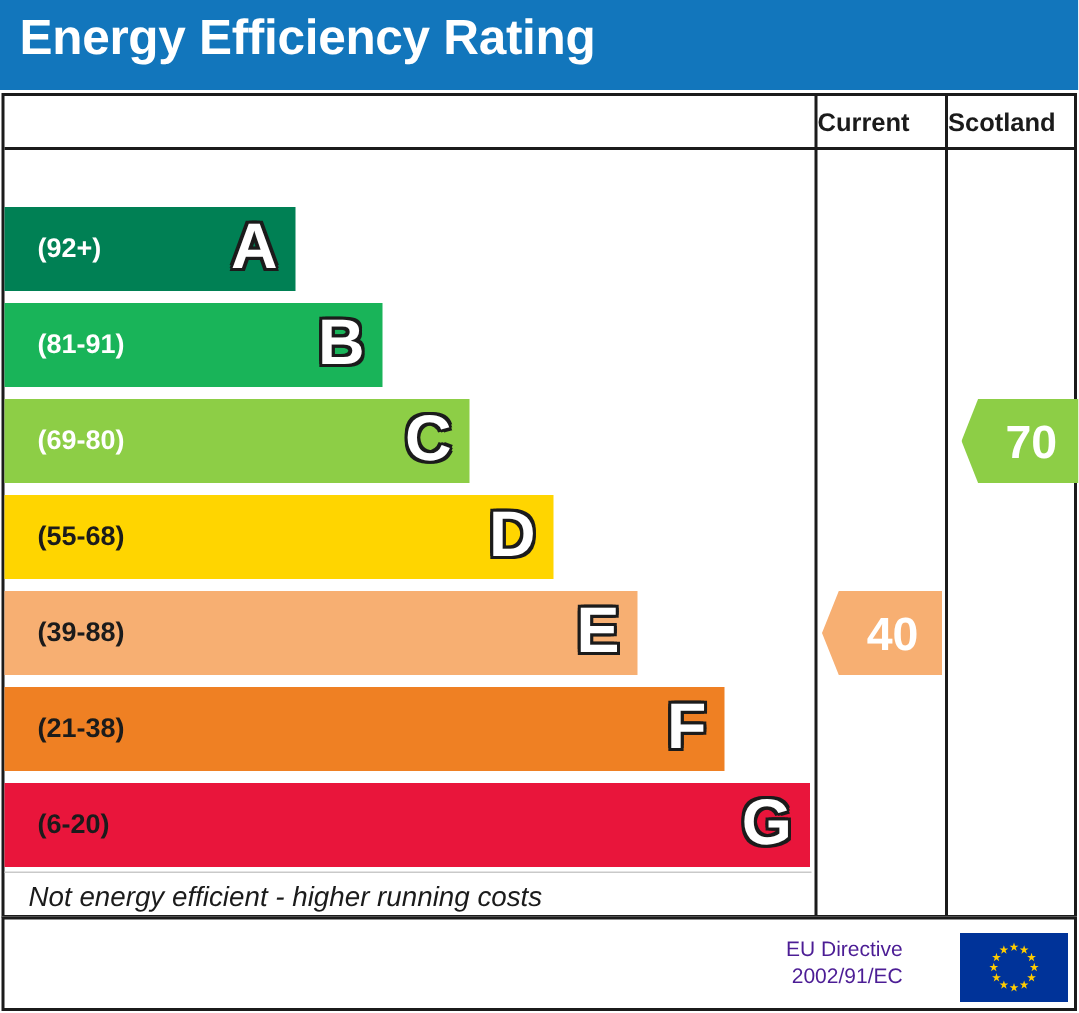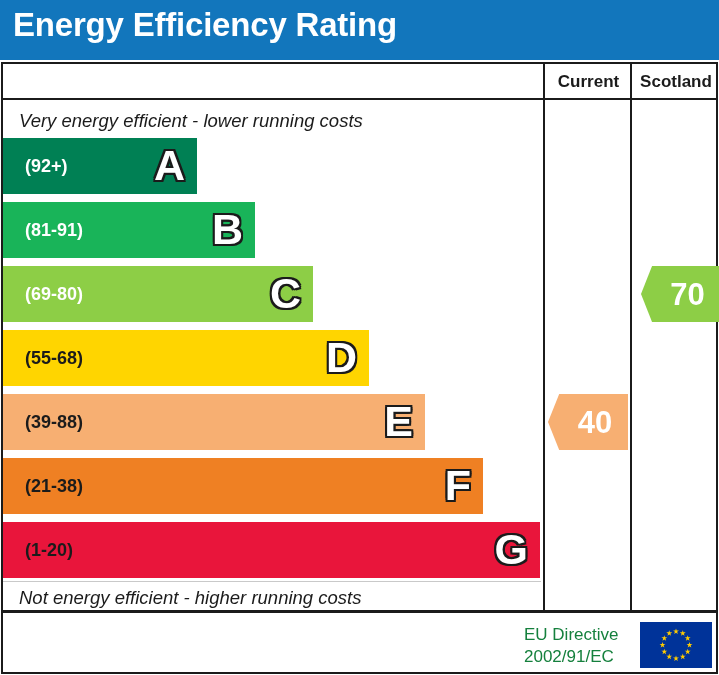--- a/index.html
+++ b/index.html
@@ -72,21 +72,21 @@
     height: 36px;
     border-bottom: 2px solid #1b1b1b;
     box-sizing: border-box;
   }
   .colhead {
     position: absolute;
     top: 8px;
     font-size: 17px;
     font-weight: bold;
     color: #1b1b1b;
-    text-align: center;
+    text-align: left;
     white-space: nowrap;
   }
   .colhead.current   { left: 542px; width: 87px; }
   .colhead.potential { left: 629px; width: 88px; }
 
   
   .caption {
     position: absolute;
     left: 16px;
     font-size: 18.5px;
@@ -185,24 +185,24 @@
     top: 12px;
     font-size: 25px;
     font-weight: bold;
     color: #111111;
     white-space: nowrap;
   }
   .footer-directive {
     position: absolute;
     left: 521px;
     top: 11px;
-    font-size: 17px;
-    color: #15803d;
+    font-size: 14px;
+    color: #4c1d95;
     line-height: 1.28;
-    text-align: left;
+    text-align: right;
     white-space: nowrap;
   }
   .eu-flag {
     position: absolute;
     left: 637px;
     top: 9px;
     width: 72px;
     height: 46px;
   }
 </style>
@@ -218,21 +218,20 @@
   <div class="chart-frame">
 
     <div class="colhead-row">
       <div class="colhead current">Current</div>
       <div class="colhead potential">Scotland</div>
     </div>
 
     <div class="col-divider c1"></div>
     <div class="col-divider c2"></div>
 
-    <div class="caption top">Very energy efficient - lower running costs</div>
 
     <div id="bands-host">
         <div class="band dark" style="top: 74px; width: 194px; background: rgb(0, 128, 84);">
           <span class="band-range">(92+)</span>
           <span class="band-letter">A</span>
         </div>
         <div class="band dark" style="top: 138px; width: 252px; background: rgb(25, 180, 89);">
           <span class="band-range">(81-91)</span>
           <span class="band-letter">B</span>
         </div>
@@ -246,21 +245,21 @@
         </div>
         <div class="band light" style="top: 330px; width: 422px; background: rgb(247, 175, 114);">
           <span class="band-range">(39-88)</span>
           <span class="band-letter">E</span>
         </div>
         <div class="band light" style="top: 394px; width: 480px; background: rgb(239, 128, 35);">
           <span class="band-range">(21-38)</span>
           <span class="band-letter">F</span>
         </div>
         <div class="band light" style="top: 458px; width: 537px; background: rgb(233, 21, 59);">
-          <span class="band-range">(1-20)</span>
+          <span class="band-range">(6-20)</span>
           <span class="band-letter">G</span>
         </div>
       </div>
 
     <div id="badges-host">
         <div class="badge" style="left: 545px; width: 80px; top: 330px;">
           <svg class="badge-shape" viewBox="0 0 100 56" preserveAspectRatio="none">
             <polygon points="14,0 100,0 100,56 14,56 0,28" fill="#f7af72"></polygon>
           </svg>
           <span class="badge-value">40</span>

